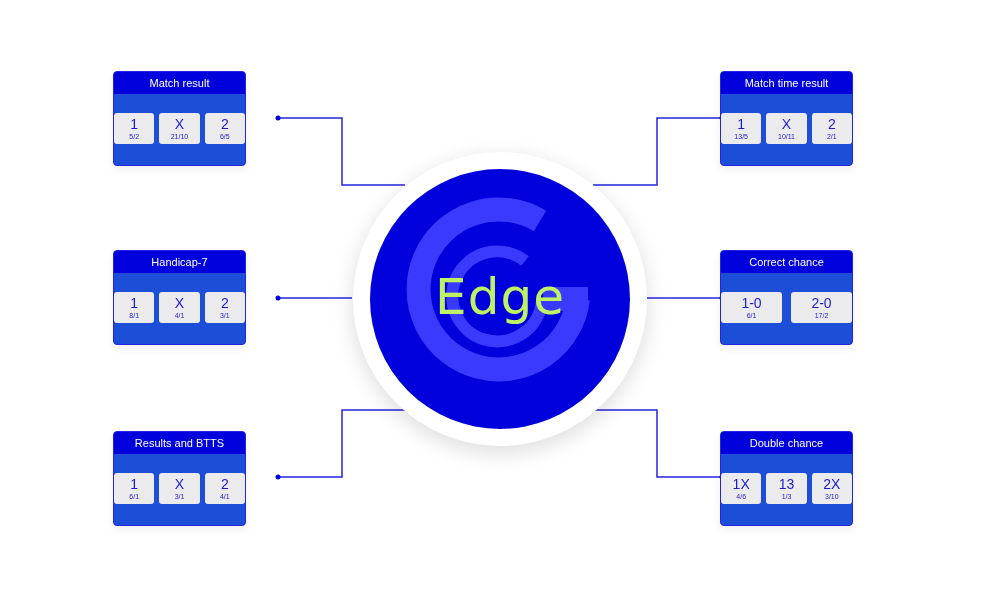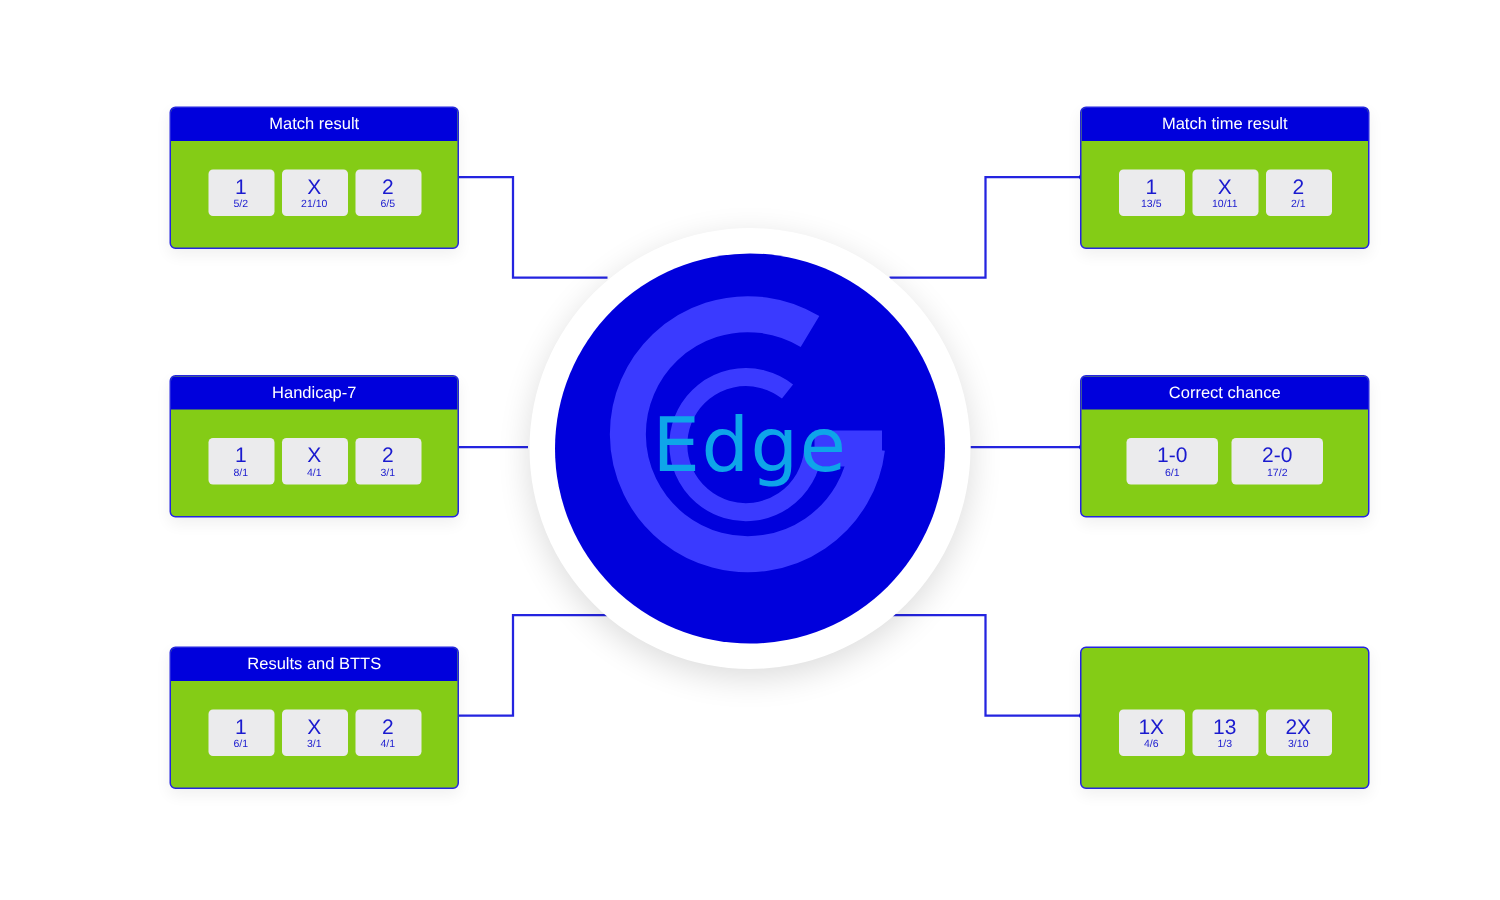--- a/index.html
+++ b/index.html
@@ -2,22 +2,22 @@
 <html><head>
   <meta charset="utf-8">
   <style>
     html, body { margin:0; padding:0; }
     body {
       width:1000px; height:600px; position:relative; overflow:hidden;
       background:#ffffff;
       font-family: "Liberation Sans", "DejaVu Sans", sans-serif;
     }
     .card {
-      position:absolute; width:193px; height:95px;
-      border:1.5px solid #2424e0; border-radius:4px; background:#84cc16;
+      position:absolute; width:133px; height:95px;
+      border:1.5px solid #2424e0; border-radius:4px; background:#1d4ed8;
       box-sizing:border-box; overflow:hidden;
       box-shadow: 0 4px 10px rgba(0,0,0,0.06);
     }
     .card-header {
       height:22px; background:#0000dc; color:#fff;
       font-size:11px; text-align:center; line-height:22px;
     }
     .odds-row {
       position:absolute; top:41px; left:0; right:0;
       display:flex; justify-content:center; gap:5px;
@@ -39,21 +39,21 @@
       border-radius:50%; background:#fff;
       box-shadow: 0 6px 22px rgba(0,0,0,0.14);
     }
     .hub-inner {
       position:absolute; left:370px; top:169px; width:260px; height:260px;
       border-radius:50%; background:#0000dc; overflow:hidden;
     }
     .hub-inner svg { position:absolute; left:0; top:0; }
     .hub-text {
       position:absolute; left:0; right:0; top:98px; text-align:center;
-      color:#0ea5e9; font-size:50px; line-height:60px; letter-spacing:1px;
+      color:#bef264; font-size:50px; line-height:60px; letter-spacing:1px;
       font-family: "DejaVu Sans", sans-serif; font-weight:normal;
     }
   </style>
 </head>
 <body>
 
 <svg class="lines" width="1000" height="600">
   <g stroke="#2424e0" stroke-width="1.5" fill="none">
 
     <polyline points="278,118 342,118 342,185 405,185"></polyline>
@@ -170,20 +170,21 @@
       <span class="price">6/1</span>
     </div>
     <div class="odd">
       <span class="sel">2-0</span>
       <span class="price">17/2</span>
     </div>
   </div>
 </div>
 
 <div class="card" style="left:720px; top:431px;">
+  <div class="card-header">Double chance</div>
   <div class="odds-row">
     <div class="odd">
       <span class="sel">1X</span>
       <span class="price">4/6</span>
     </div>
     <div class="odd">
       <span class="sel">13</span>
       <span class="price">1/3</span>
     </div>
     <div class="odd">

